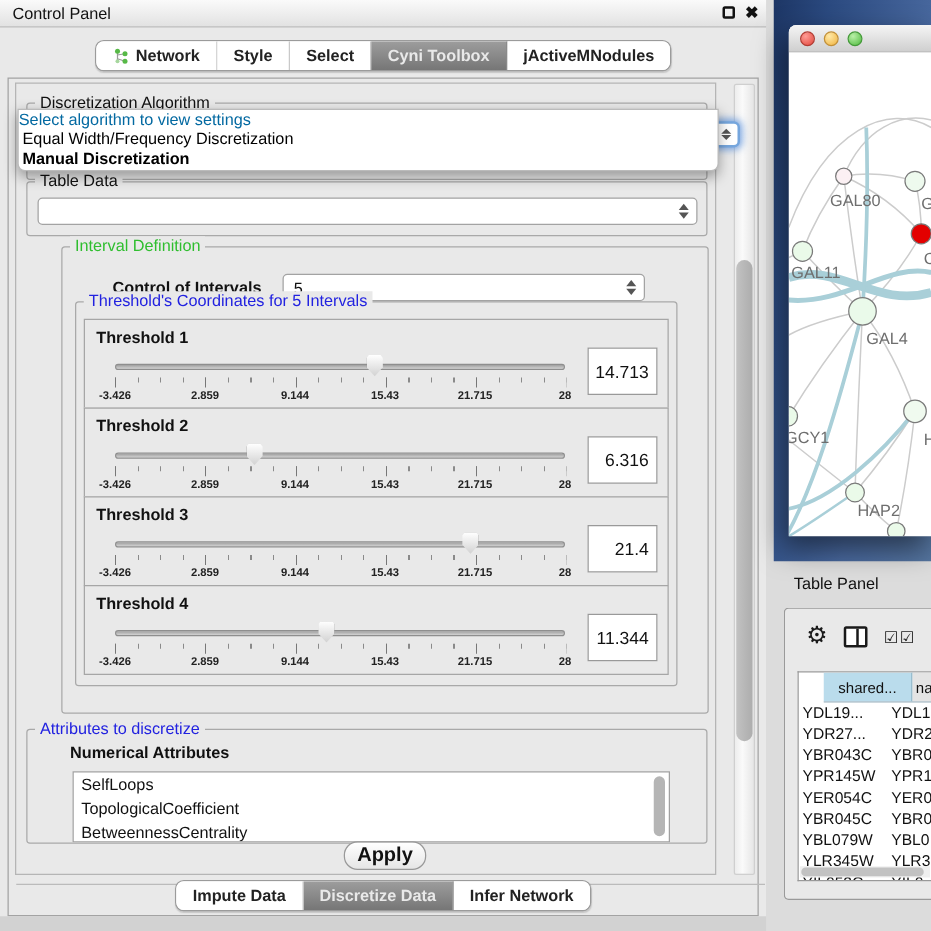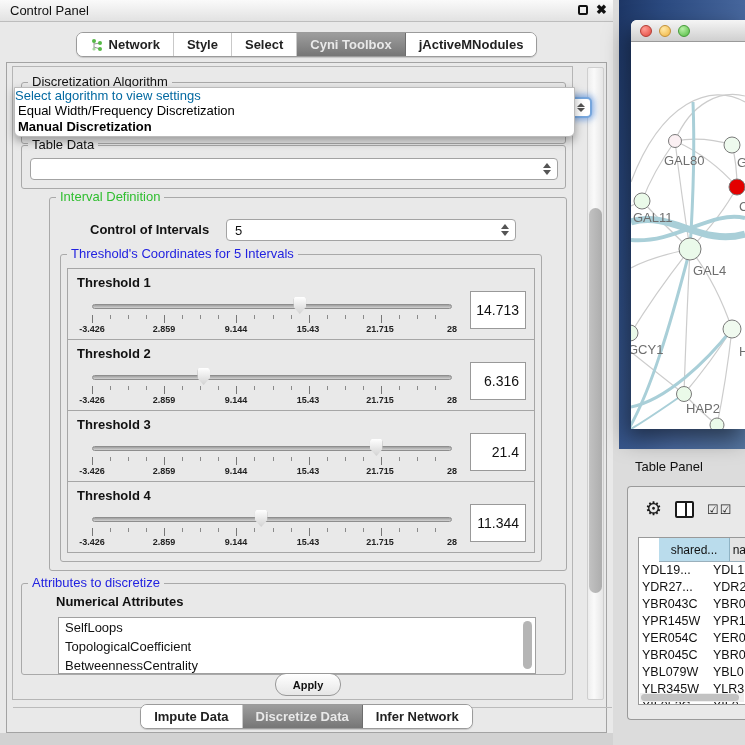--- a/index.html
+++ b/index.html
@@ -87,21 +87,21 @@
   
   #attr-list { position:absolute; left:36px; top:33px; width:478px; height:57px; background:#fff;
     border:1px solid #a0a0a0; overflow:hidden; }
   #attr-list .li { font-size:13px; line-height:19px; padding-left:6px; color:#111; white-space:nowrap; }
   #attr-scroll { position:absolute; right:3px; top:3px; width:9px; height:48px;
     background:#b5b5b5; border-radius:5px; }
 
   
   #apply-btn { position:absolute; left:268px; top:672px; width:66px; height:23px;
     background:linear-gradient(#ffffff,#e6e6e6); border:1px solid #999; border-radius:11px;
-    font-size:11px; font-weight:bold; color:#111; display:flex; align-items:center; justify-content:center; }
+    font-size:16px; font-weight:bold; color:#111; display:flex; align-items:center; justify-content:center; }
   #bottom-sep { position:absolute; left:0px; top:640px; width:599px; height:1px; background:#bbb; }
 
   #footer-strip { position:absolute; left:0; top:733px; width:613px; height:12px; background:#d2d2d2; }
 
   
   .net-icon { width:14px; height:14px; }
 
   
   #right { position:absolute; left:613px; top:0; width:132px; height:745px; background:#dcdcdc; }
   #desktop-blue { position:absolute; left:6px; top:0; width:126px; height:449px;
@@ -204,21 +204,21 @@
 
         <div style="position:absolute; left:40px; top:24px; font-size:13px; font-weight:bold; color:#111;">Control of Intervals</div>
         <div class="combo" style="left:176px; top:21px; width:290px; height:22px;">
           <span>5</span>
           <span class="arrows">
               <span class="tri-up"></span>
               <span class="tri-dn"></span>
             </span>
         </div>
 
-        <div class="group" style="left:10px; top:56px; width:482px; height:308px;">
+        <div class="group" style="left:10px; top:43px; width:482px; height:308px;">
           <span class="legend blue">Threshold's Coordinates for 5 Intervals</span>
 
           <div style="position:absolute; left:6px; top:14px; width:468px;">
             <div class="thr">
               <div class="thr-label">Threshold 1</div>
               <div class="slider">
                 <div class="track"></div>
                 <div class="thumb-sl" style="left: 57.7197%;"></div>
                 <div class="ticks"></div>
                 <div class="scale">

